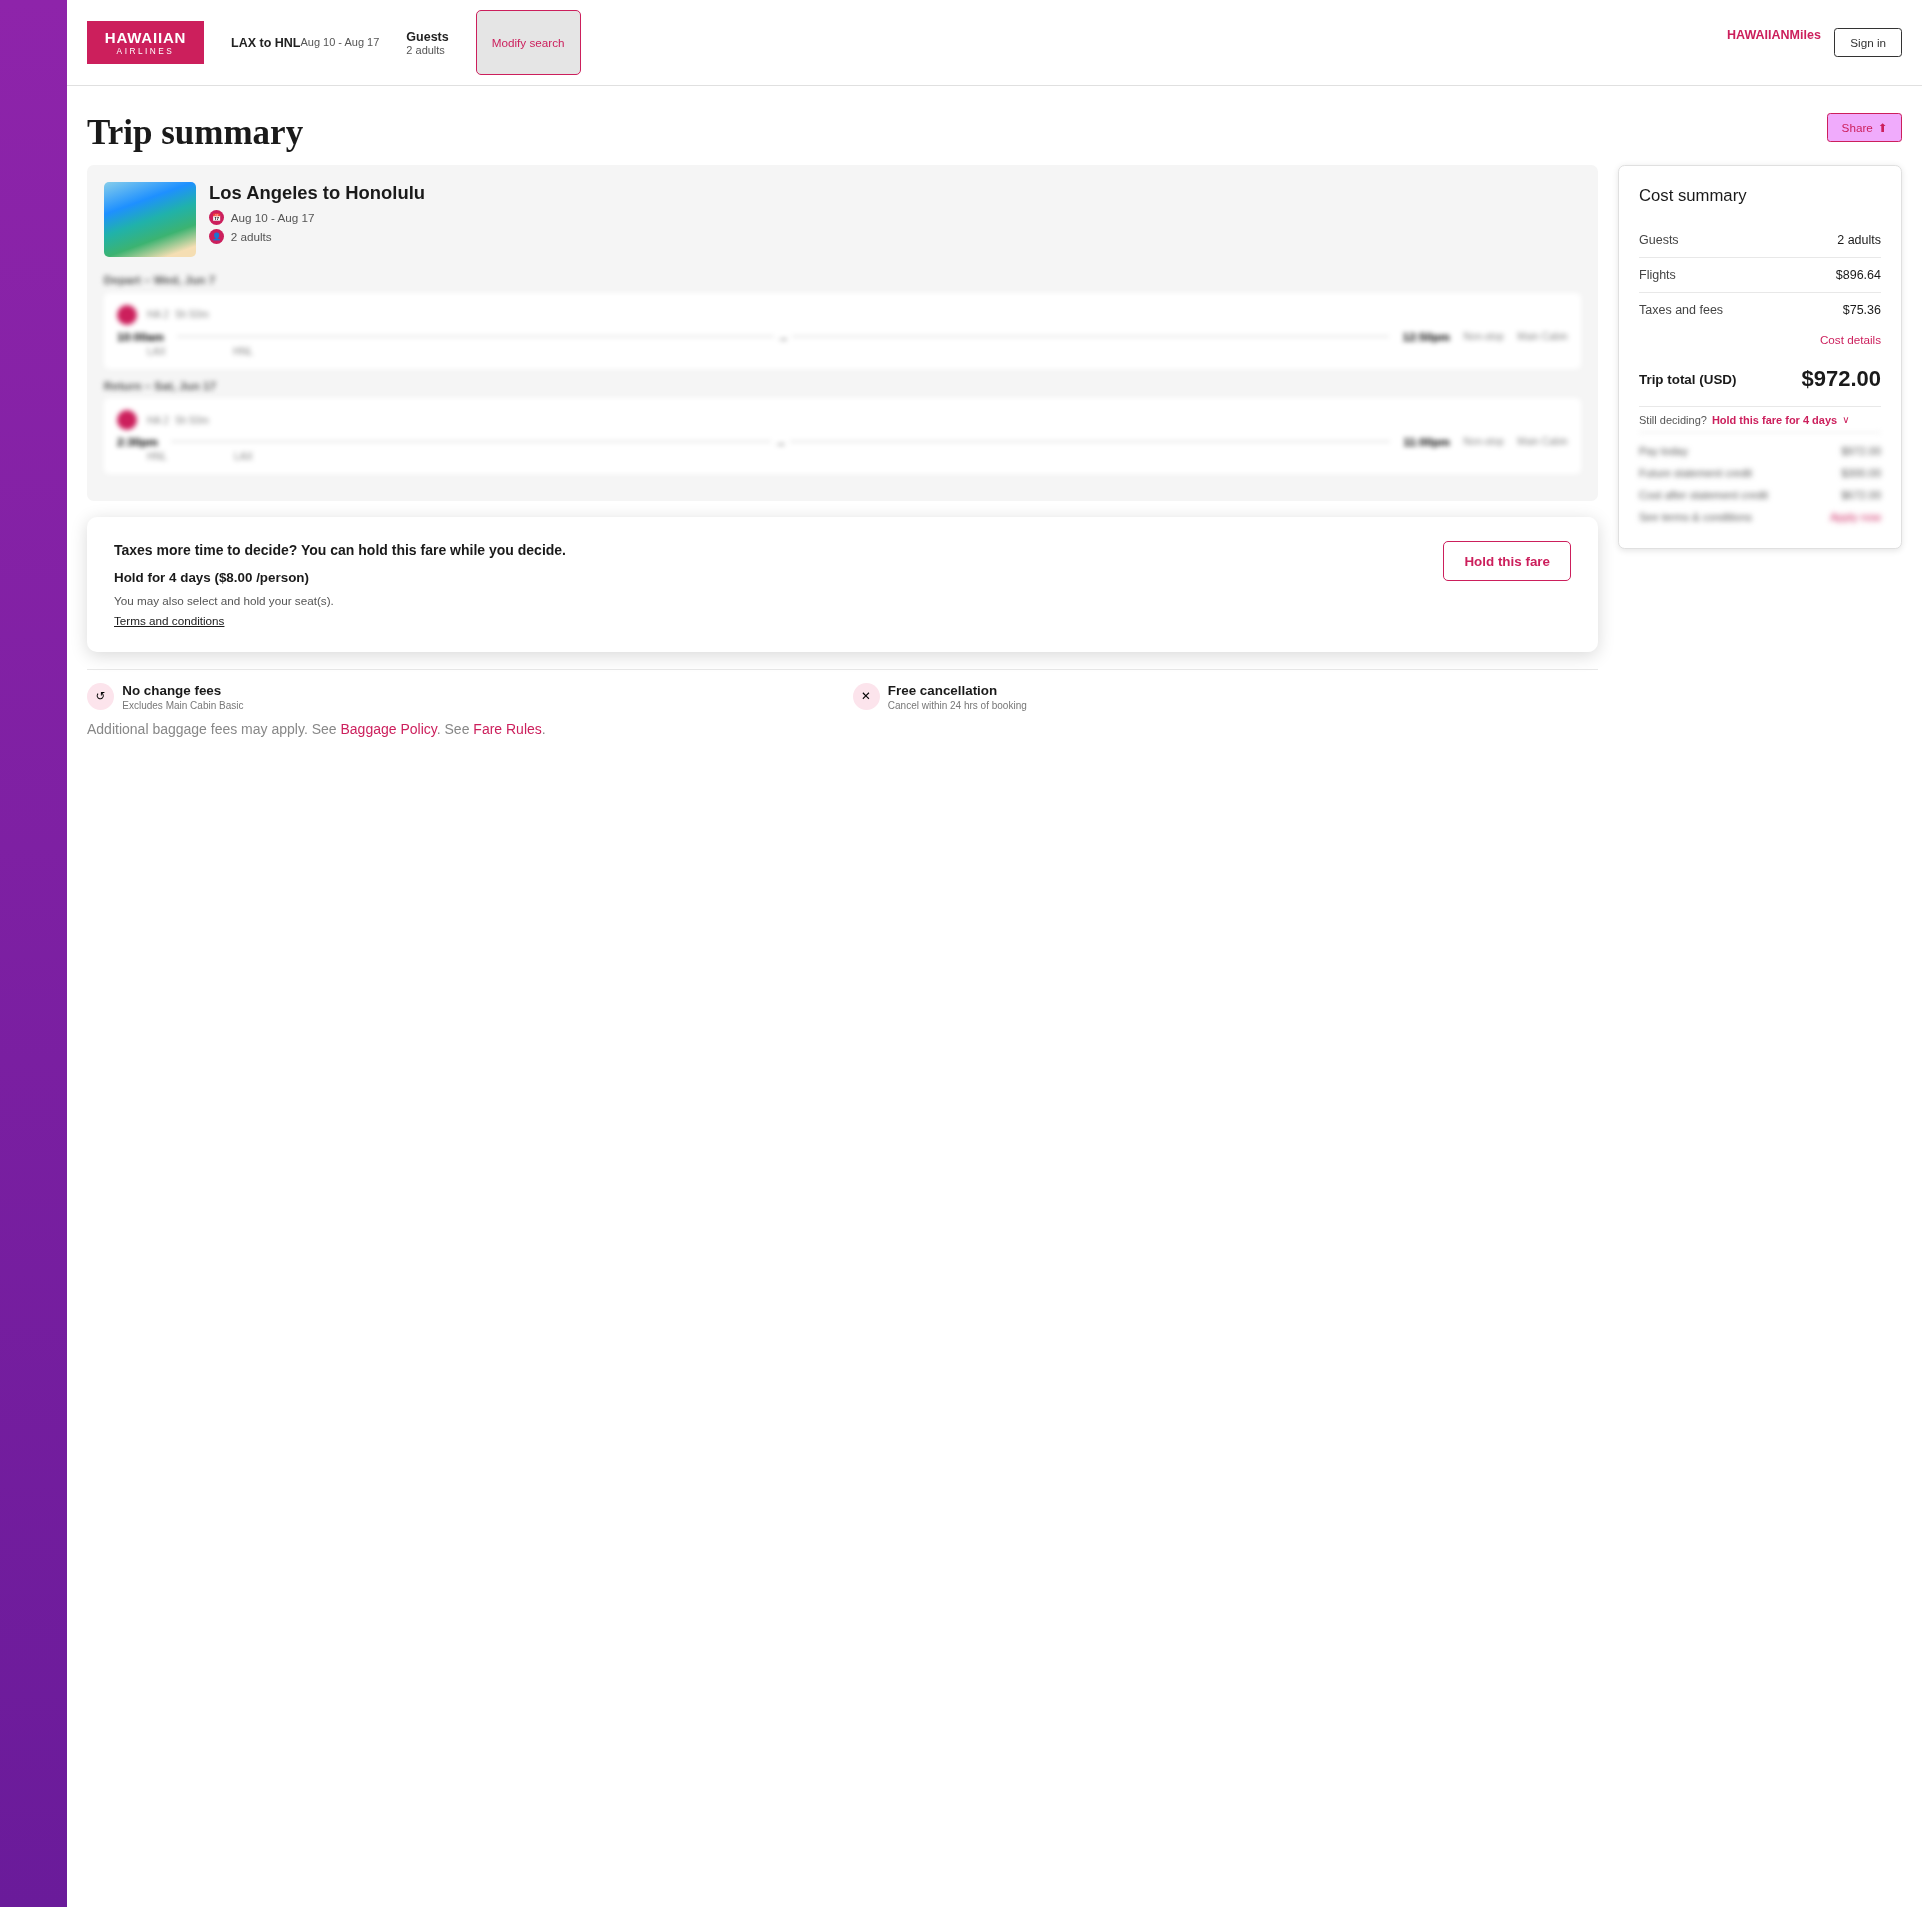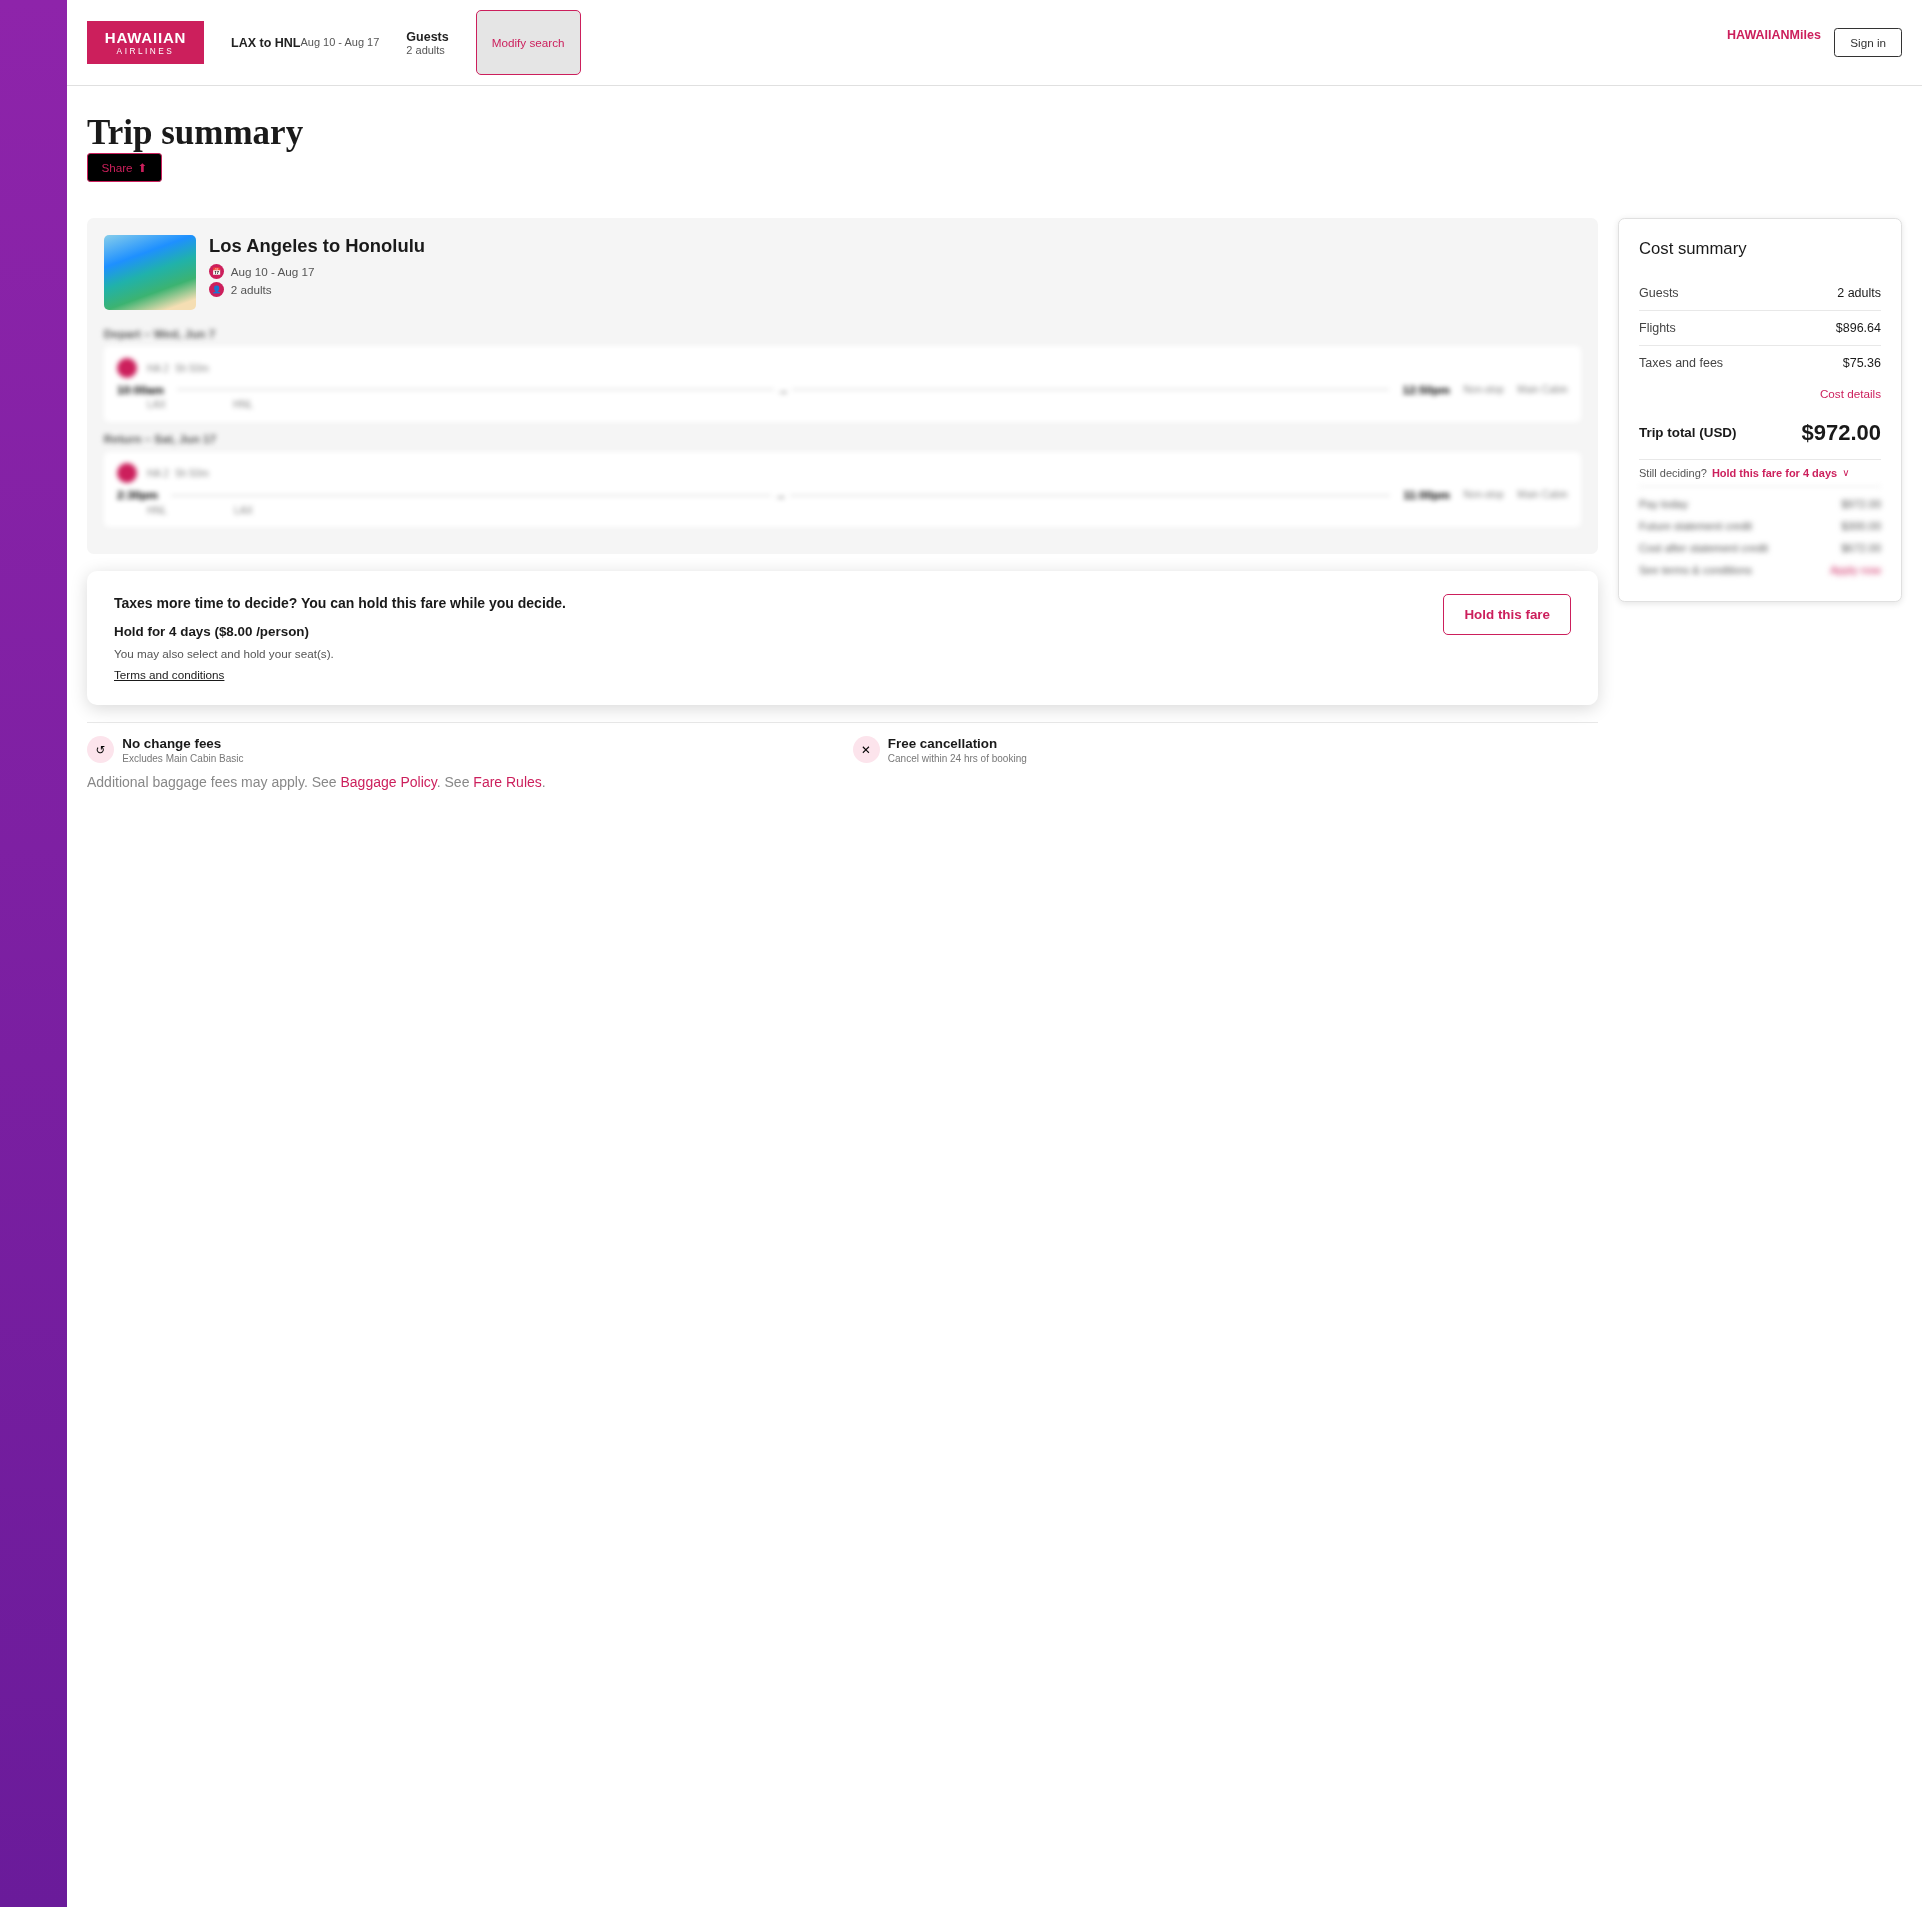--- a/index.html
+++ b/index.html
@@ -116,35 +116,34 @@
     
     .page-content {
       padding: 27px 20px;
       background: white;
     }
 
     .page-title-row {
       display: flex;
       align-items: flex-start;
       justify-content: space-between;
-      margin-bottom: 36px;
-      flex-direction: column;
+      margin-bottom: 12px;
     }
 
     .page-title {
       font-size: 35px;
       font-weight: 800;
       color: #1a1a1a;
       font-family: Georgia, 'Times New Roman', serif;
     }
 
     .share-btn {
       border: 0.8px solid #cc1f5c;
       color: #cc1f5c;
-      background: #000000;
+      background: #f0abfc;
       padding: 6.7px 13.4px;
       border-radius: 3.3px;
       font-size: 11.7px;
       cursor: pointer;
       display: flex;
       align-items: center;
       gap: 5px;
     }
 
     

